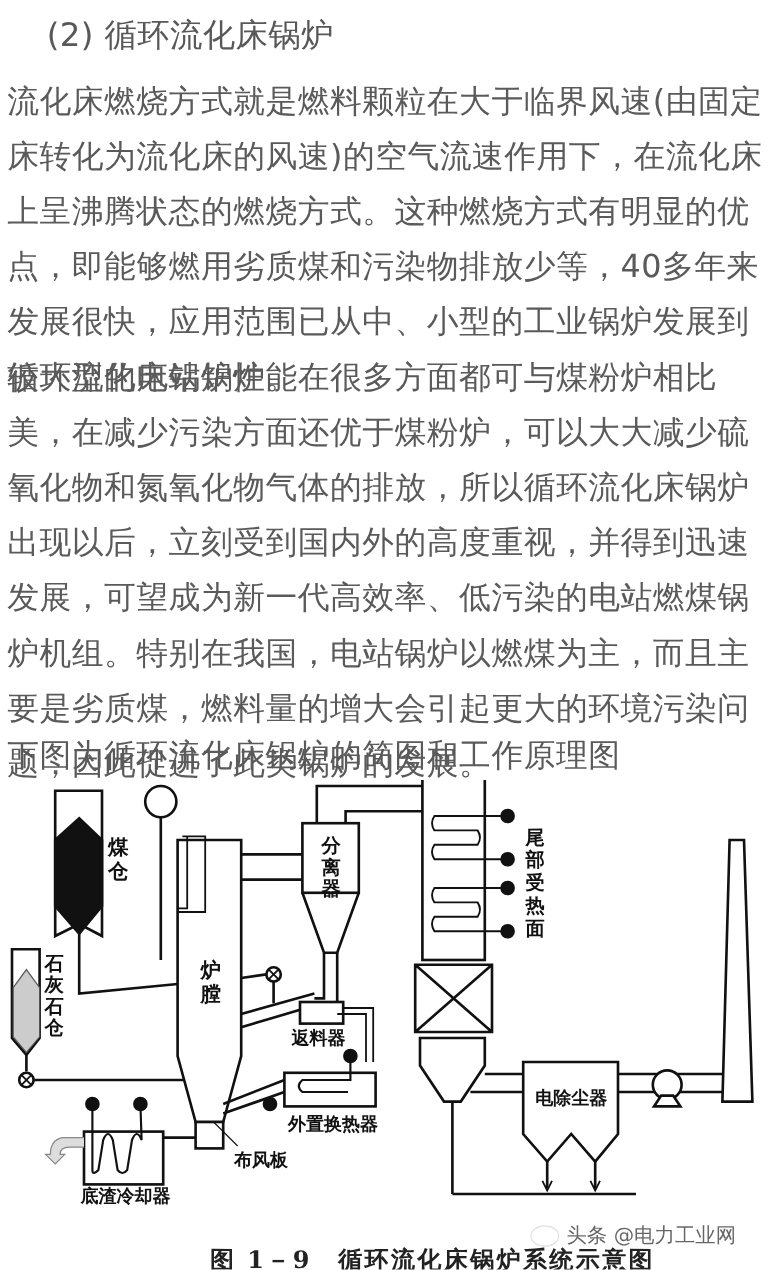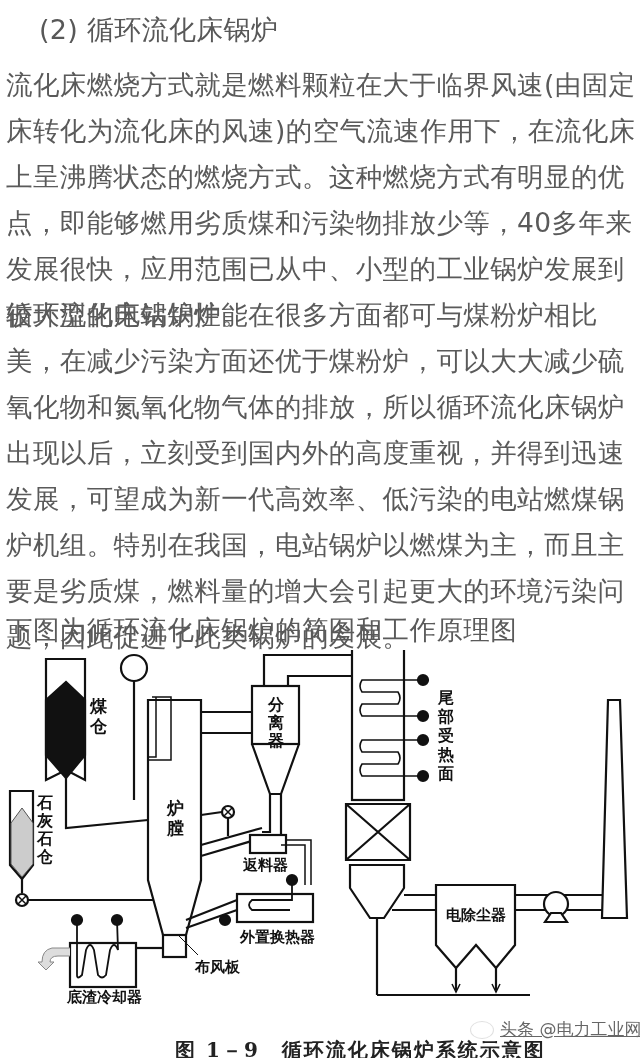--- a/index.html
+++ b/index.html
@@ -5,21 +5,21 @@
   html, body { margin:0; padding:0; background:#ffffff; }
   body { width:640px; height:1058px; overflow:hidden; position:relative;
          font-family:"DejaVu Sans", "Liberation Sans", sans-serif; color:#555555; }
   .heading { position:absolute; left:6px; top:10px; font-size:27px; line-height:40px; color:#585858; letter-spacing:0.3px;margin-left:33px; }
   .para { position:absolute; left:6px; width:636px; font-size:26.5px; line-height:46px; color:#5a5a5a; letter-spacing:0.4px; }
   .p1 { top:62px; }
   .p2 { top:292px; }
   .caption-line { position:absolute; left:6px; top:608px; font-size:26.5px; line-height:44px; color:#5a5a5a; letter-spacing:0.4px;text-align:right; }
   .diagram { position:absolute; left:0; top:650px; width:640px; height:408px; }
   .fig-caption { position:absolute; left:175px; top:1022px; font-family:"DejaVu Serif","Liberation Serif",serif; font-size:20px; color:#222; font-weight:bold; letter-spacing:2px; white-space:nowrap;margin-top:15px; }
-  .watermark { position:absolute; left:470px; top:1018px; font-size:17px; color:#333; opacity:0.75; white-space:nowrap;text-decoration:underline; }
+  .watermark { position:absolute; left:442px; top:1018px; font-size:17px; color:#333; opacity:0.75; white-space:nowrap; }
   .watermark .wm-icon { display:inline-block; width:22px; height:16px; border:1.5px solid #bbb; border-radius:50%; vertical-align:middle; margin-right:6px; opacity:0.6; }
 </style>
 </head>
 <body>
 
 <div class="heading">(2) 循环流化床锅炉</div>
 
 <div class="para p1">流化床燃烧方式就是燃料颗粒在大于临界风速(由固定床转化为流化床的风速)的空气流速作用下，在流化床上呈沸腾状态的燃烧方式。这种燃烧方式有明显的优点，即能够燃用劣质煤和污染物排放少等，40多年来发展很快，应用范围已从中、小型的工业锅炉发展到较大型的电站锅炉。</div>
 <div class="para p2">循环流化床锅炉性能在很多方面都可与煤粉炉相比美，在减少污染方面还优于煤粉炉，可以大大减少硫氧化物和氮氧化物气体的排放，所以循环流化床锅炉出现以后，立刻受到国内外的高度重视，并得到迅速发展，可望成为新一代高效率、低污染的电站燃煤锅炉机组。特别在我国，电站锅炉以燃煤为主，而且主要是劣质煤，燃料量的增大会引起更大的环境污染问题，因此促进了此类锅炉的发展。</div>
 

